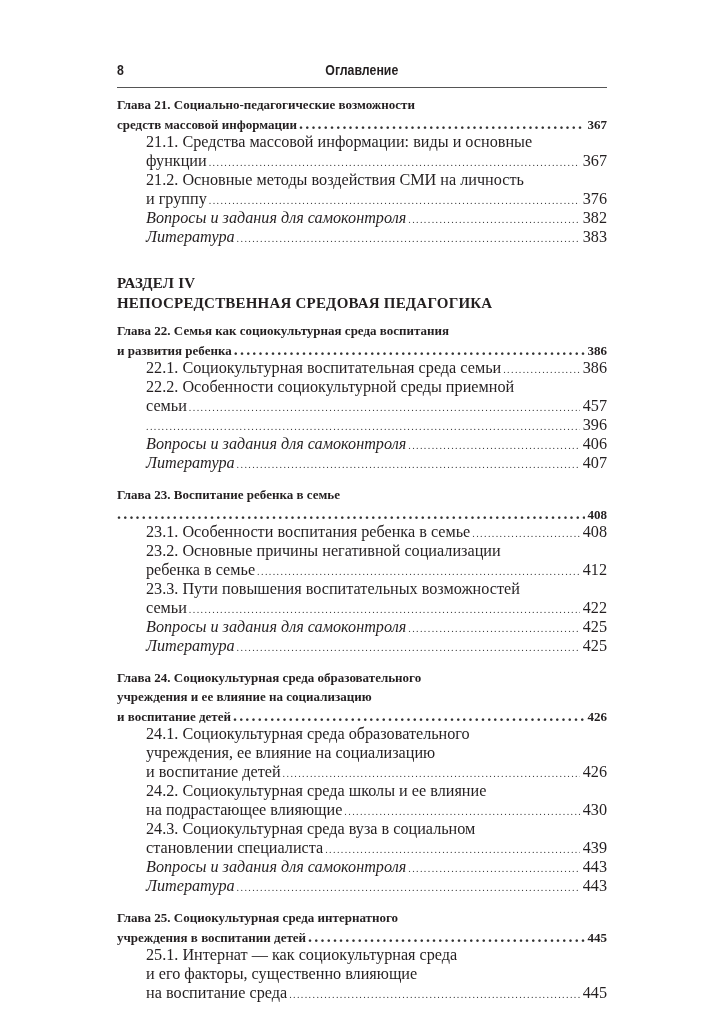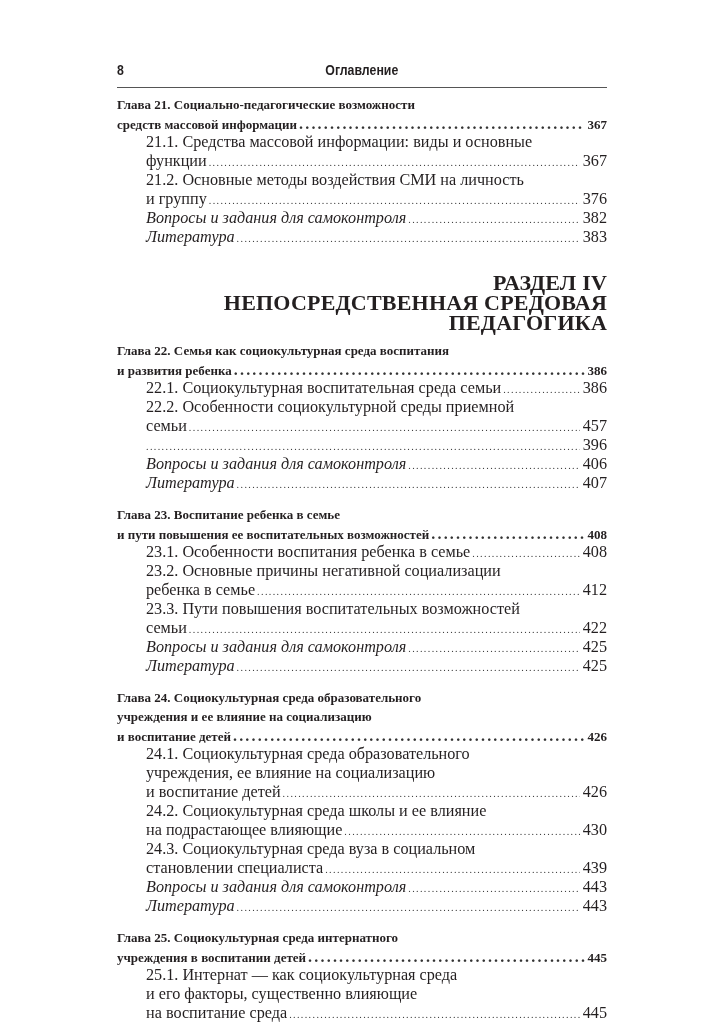--- a/index.html
+++ b/index.html
@@ -14,21 +14,21 @@
   .line { position: relative; height: 19px; line-height: 19px; font-size: 16.2px; white-space: nowrap; }
   .line.sub { margin-left: 29px; }
   .line.bold { font-weight: bold; font-size: 13px; }
   .line.it { font-style: italic; }
   .lead { display: flex; align-items: baseline; text-align: right; }
   .lead .txt { flex: 0 0 auto; padding-right: 2px; }
   .lead .dots { flex: 1 1 auto; overflow: hidden; font-size: 10px; letter-spacing: 1.4px; color: #333; }
   .lead .dots::before { content: "......................................................................................................................................................................................................................................"; font-style: normal; }
   .line.bold .lead .dots { font-size: 16px; letter-spacing: 2.2px; }
   .lead .num { flex: 0 0 auto; padding-left: 3px; font-style: normal; }
-  .section { text-align: right; font-weight: bold; font-size: 22px; line-height: 20px; margin-top: 26px; margin-bottom: 8px; letter-spacing: 0.2px; }
+  .section { text-align: left; font-weight: bold; font-size: 15px; line-height: 20px; margin-top: 26px; margin-bottom: 8px; letter-spacing: 0.2px; }
   .chapter { margin-top: 12px; }
   .chapter.first { margin-top: 0; }
 </style>
 </head>
 <body>
 
 <div class="page">
   <div class="runhead">
     <span class="pg">8</span>
     <span class="ttl">Оглавление</span>
@@ -126,21 +126,20 @@
             <span class="txt">Литература</span>
             <span class="dots"></span>
             <span class="num">407</span>
           </div>
         </div>
       </div>
       <div class="chapter">
         <div class="line bold"><span>Глава 23. Воспитание ребенка в семье</span></div>
         <div class="line bold">
           <div class="lead">
-            <span class="txt">и пути повышения ее воспитательных возможностей</span>
             <span class="dots"></span>
             <span class="num">408</span>
           </div>
         </div>
         <div class="line sub">
           <div class="lead">
             <span class="txt">23.1. Особенности воспитания ребенка в семье</span>
             <span class="dots"></span>
             <span class="num">408</span>
           </div>

